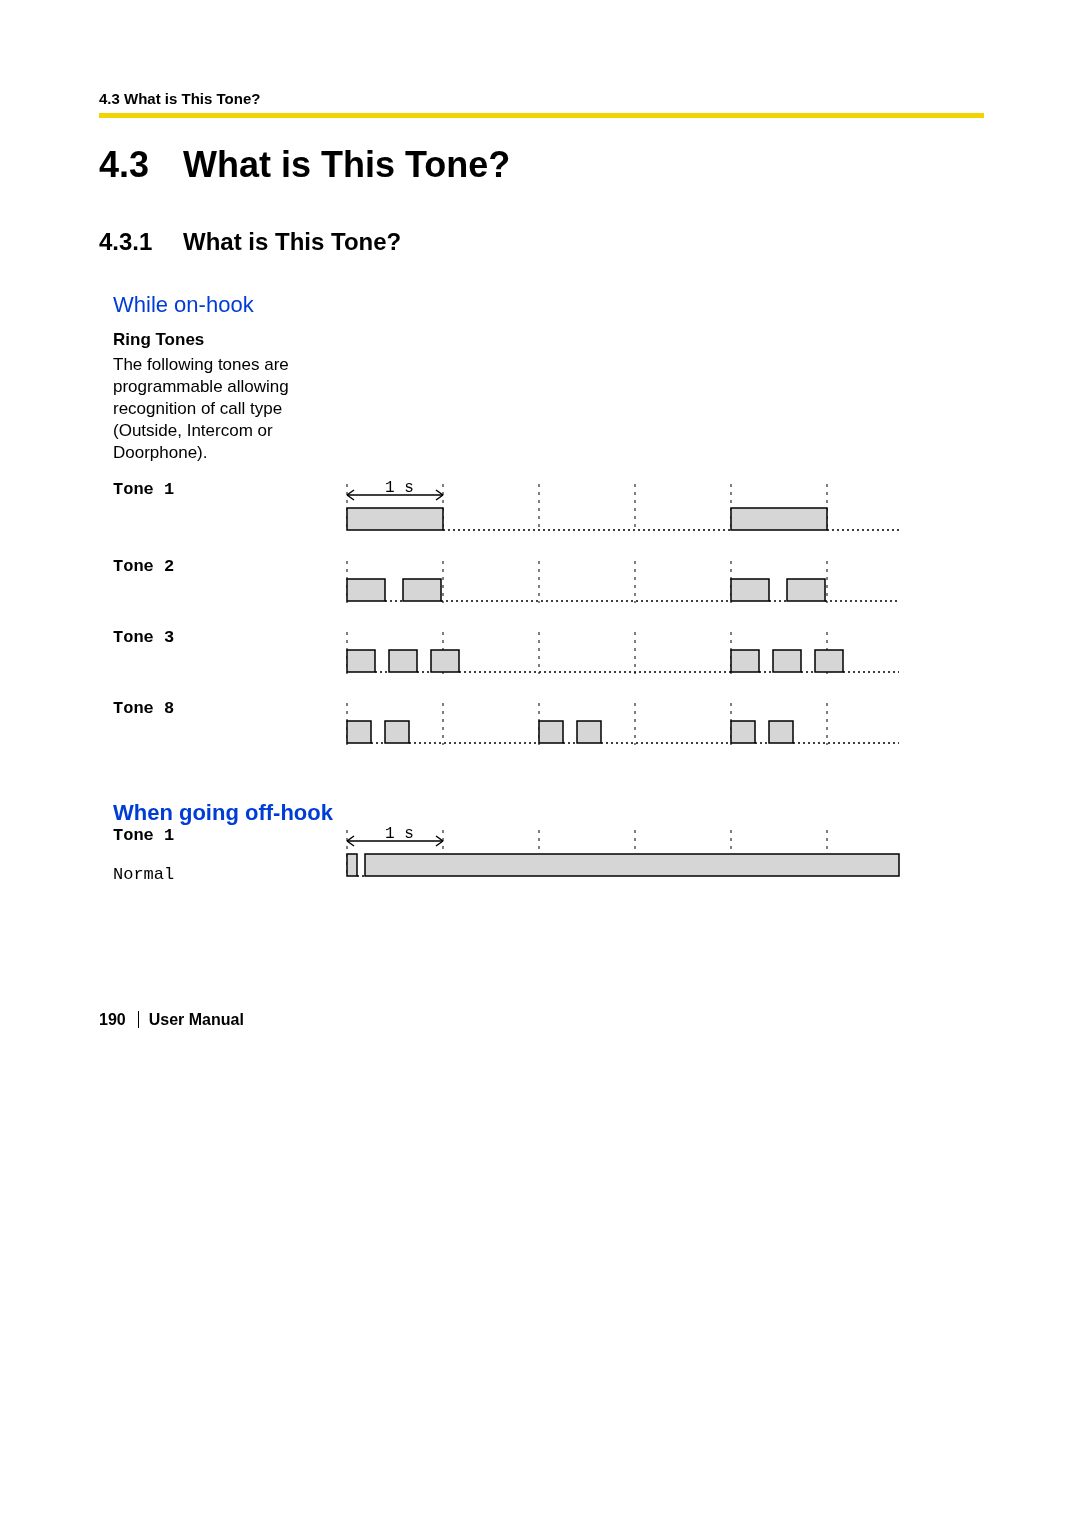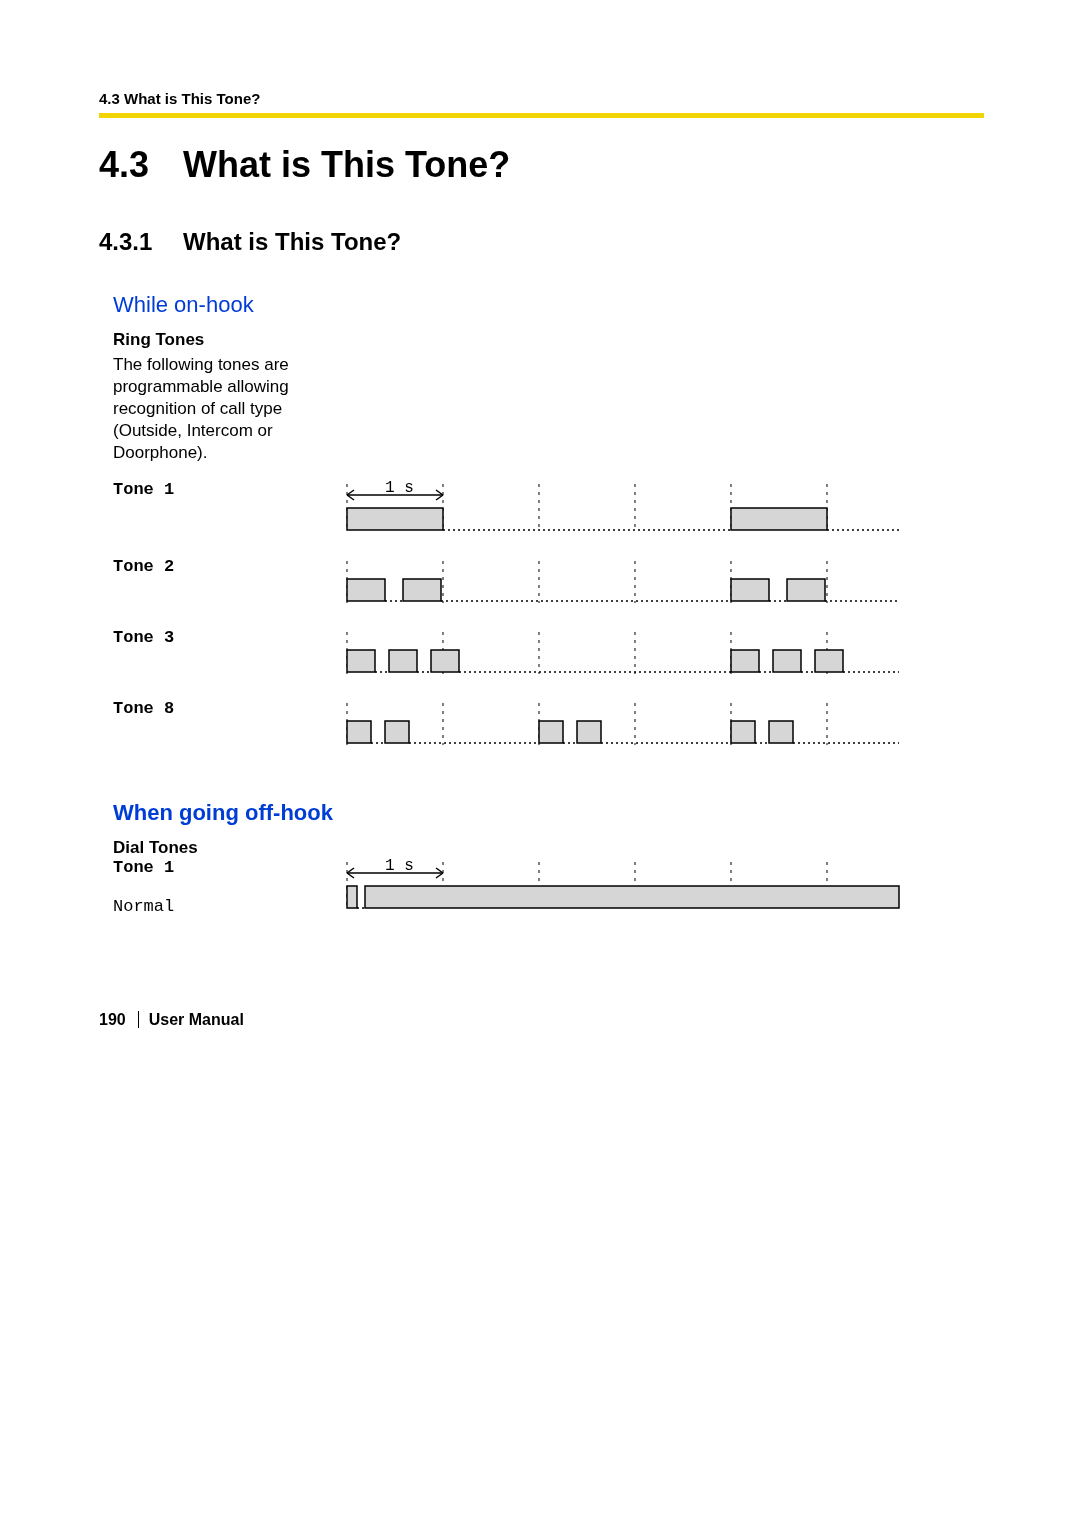--- a/index.html
+++ b/index.html
@@ -155,23 +155,20 @@
           <line class="dot-l" x1="220" y1="44" x2="234" y2="44"></line>
           <line class="dot-l" x1="258" y1="44" x2="388" y2="44"></line>
           <line class="dot-l" x1="412" y1="44" x2="426" y2="44"></line>
           <line class="dot-l" x1="450" y1="44" x2="556" y2="44"></line>
         </svg>
       </div>
     </div>
 
     <div class="h-blue2">When going off-hook</div>
 
-    <div class="block">
-      <div class="bold">Dial Tones</div>
-    </div>
 
     <div class="block row" style="margin-top:0;">
       <div class="left-col">
         <div class="bold">Tone 1</div>
         <div class="normal" style="margin-top:20px;">Normal</div>
       </div>
       <div class="svg-col">
         <svg class="svg-wrap" viewBox="0 0 560 56">
           <text x="42" y="12" class="time-lbl">1 s</text>
           <line class="solid-l" x1="4" y1="15" x2="100" y2="15"></line>

